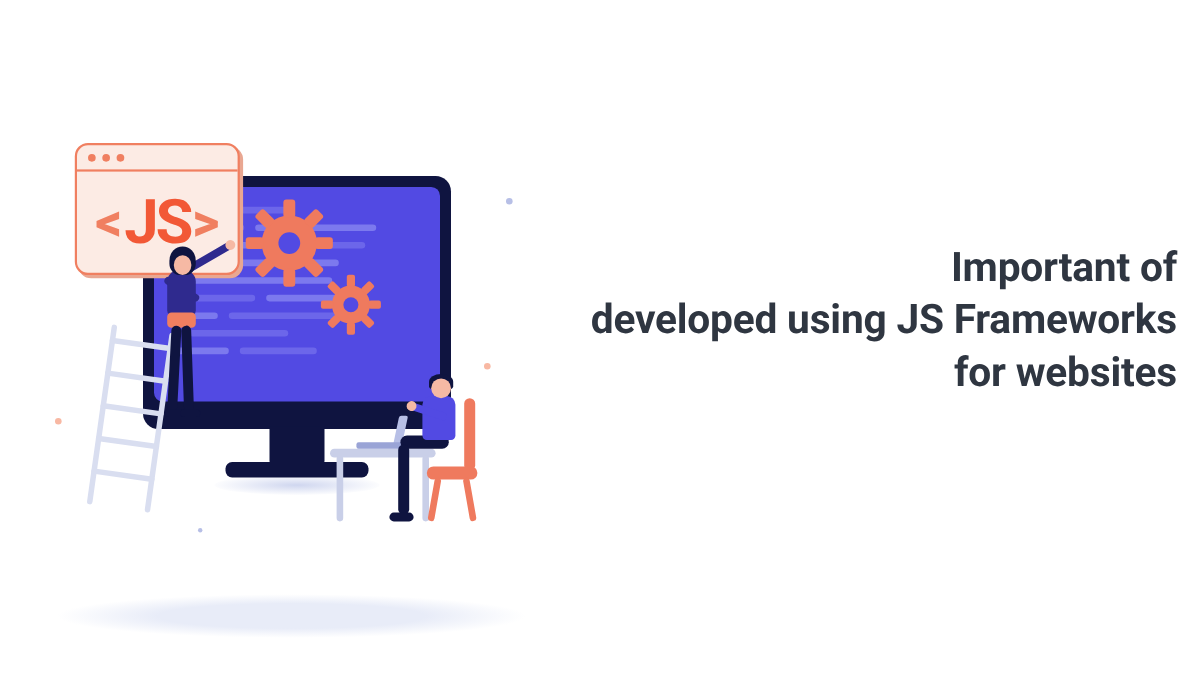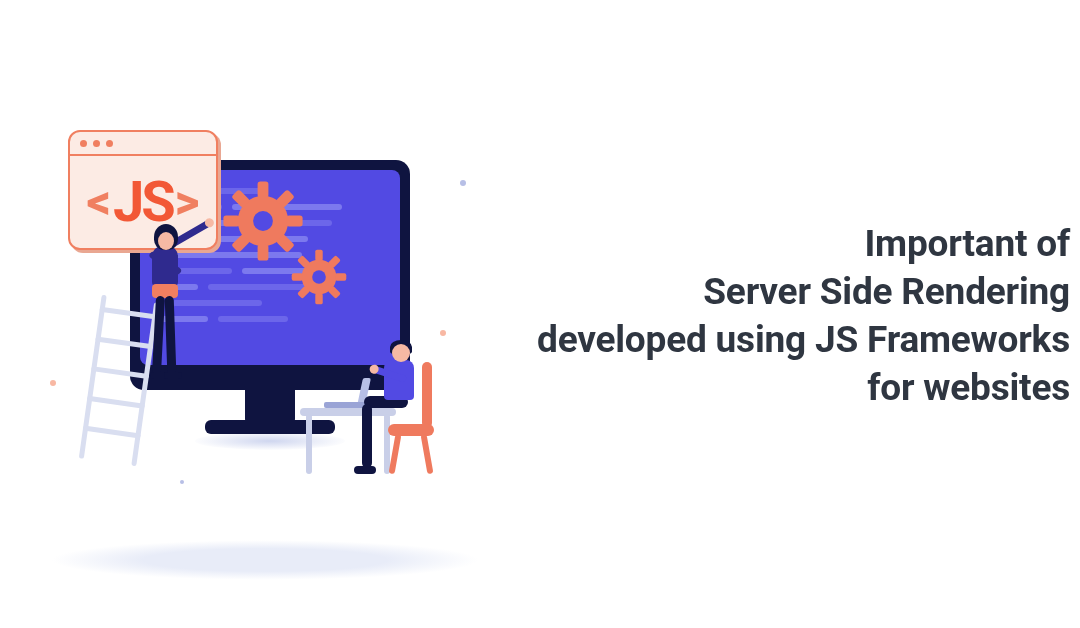--- a/index.html
+++ b/index.html
@@ -343,21 +343,20 @@
     border-radius: 50%;
   }
 </style>
 </head>
 <body>
 
 <div class="canvas">
 
   <div class="headline">
     <div>Important of</div>
-    <div>Server Side Rendering</div>
     <div>developed using JS Frameworks</div>
     <div>for websites</div>
   </div>
 
   <div class="illus">
 
     <div class="table-shadow"></div>
 
     <div class="particle" style="left:10px; top:260px; background:#f8b8a3;"></div>
     <div class="particle" style="left:420px; top:60px; background:#b7bfe6;"></div>

